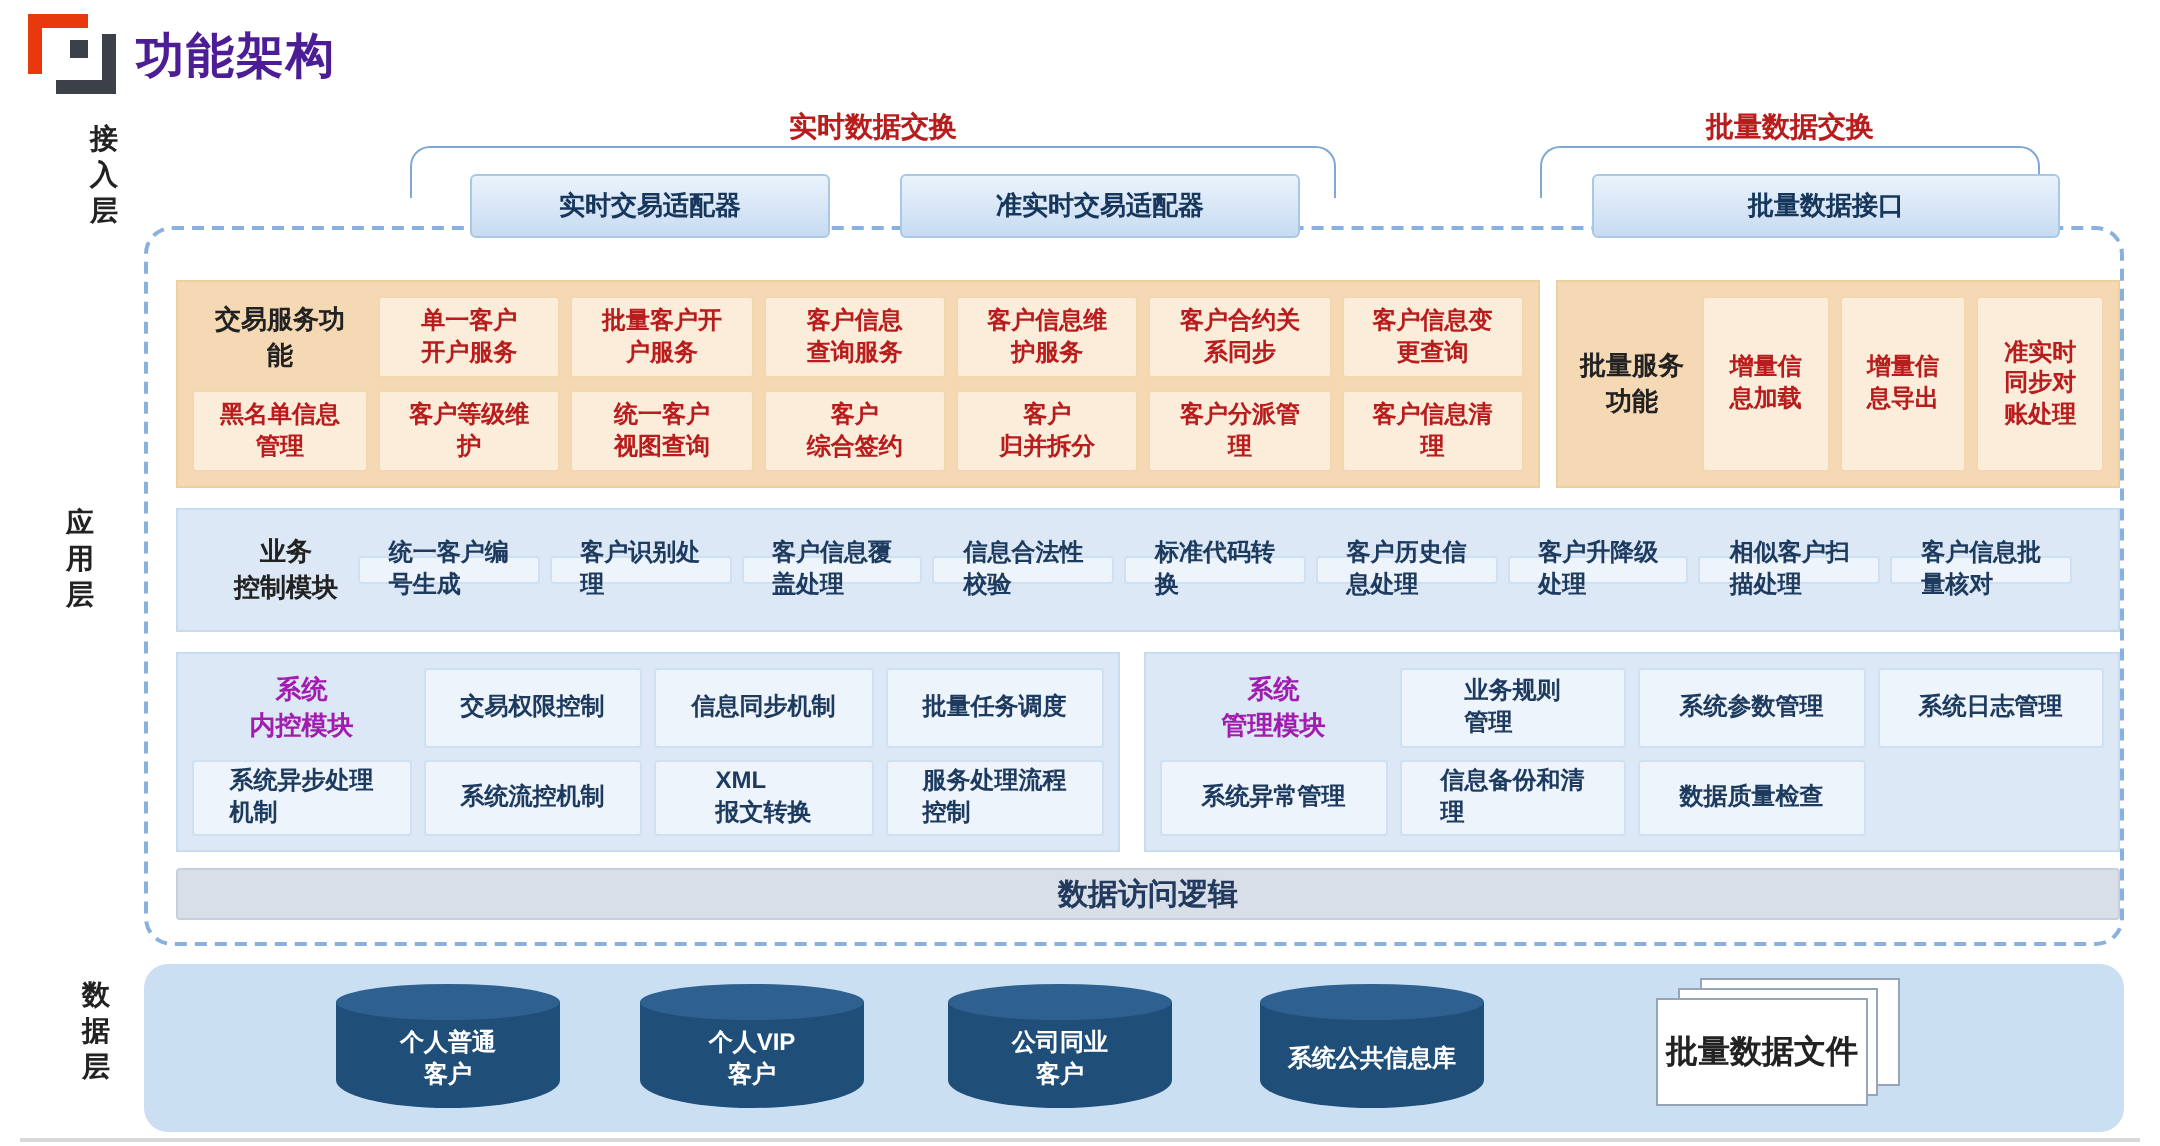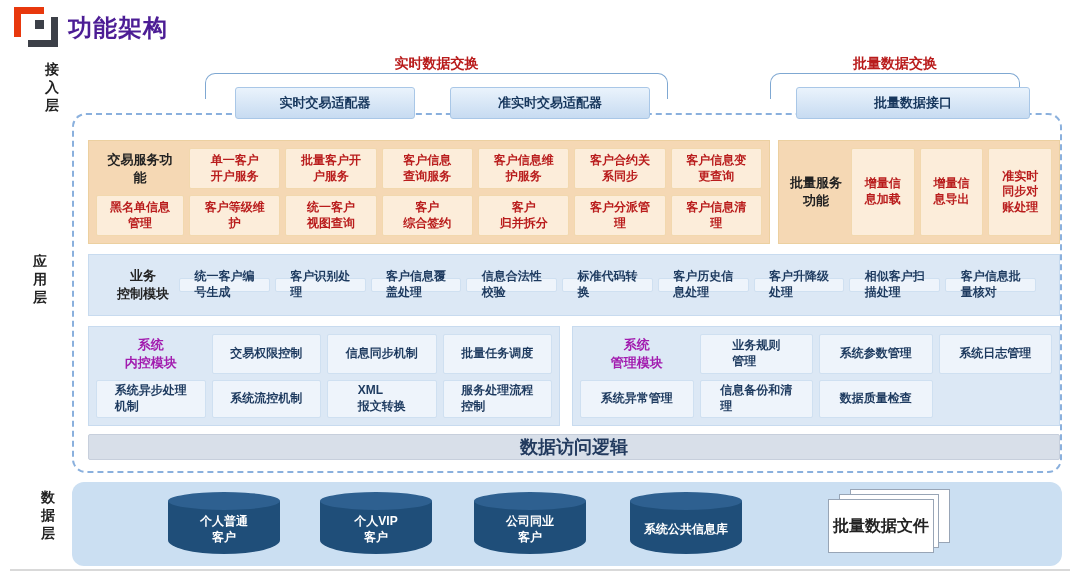--- a/index.html
+++ b/index.html
@@ -46,21 +46,21 @@
     text-align:left;font-size:12px;font-weight:bold;color:#1d3a5f;white-space:pre-line;line-height:1.3;border-radius:2px}
 
   #bizctl-panel{left:88px;top:254px;width:972px;height:62px;display:flex;gap:5px;padding:23px}
   #bizctl-panel .plabel{flex:0 0 62px}
 
   #sysint-panel{left:88px;top:326px;width:472px;height:100px;display:grid;grid-template-columns:repeat(4,1fr);gap:6px;padding:7px}
   #sysmgmt-panel{left:572px;top:326px;width:488px;height:100px;display:grid;grid-template-columns:repeat(4,1fr);gap:6px;padding:7px}
   .glabel{display:flex;align-items:center;justify-content:center;text-align:center;font-weight:bold;font-size:13px;color:#a21caf;white-space:pre-line;line-height:1.35}
 
   .dal-bar{position:absolute;left:88px;top:434px;width:972px;height:26px;background:#d8dfe9;border:1px solid #c7cfdc;
-    display:flex;align-items:center;justify-content:center;font-size:18px;font-weight:bold;color:#223a5e;border-radius:2px;z-index:2}
+    display:flex;align-items:center;justify-content:center;font-size:15px;font-weight:bold;color:#223a5e;border-radius:2px;z-index:2}
 
   
   .data-container{position:absolute;left:72px;top:482px;width:990px;height:84px;background:#cbdff2;border-radius:12px;z-index:1}
   .cyl{position:absolute;top:492px;width:112px;height:62px;z-index:3}
   .cyl-top{position:absolute;left:0;right:0;top:0;height:18px;background:#2e6090;border-radius:50%;z-index:2}
   .cyl-body{position:absolute;left:0;right:0;top:9px;bottom:0;background:#1f4e79;border-radius:0 0 56px 56px/0 0 14px 14px}
   .cyl-label{position:absolute;left:0;right:0;top:14px;bottom:2px;display:flex;align-items:center;justify-content:center;
     color:#fff;font-weight:bold;font-size:12px;text-align:center;white-space:pre-line;line-height:1.35;z-index:3}
 
   .docstack{position:absolute;left:822px;top:489px;width:132px;height:66px;z-index:3}

